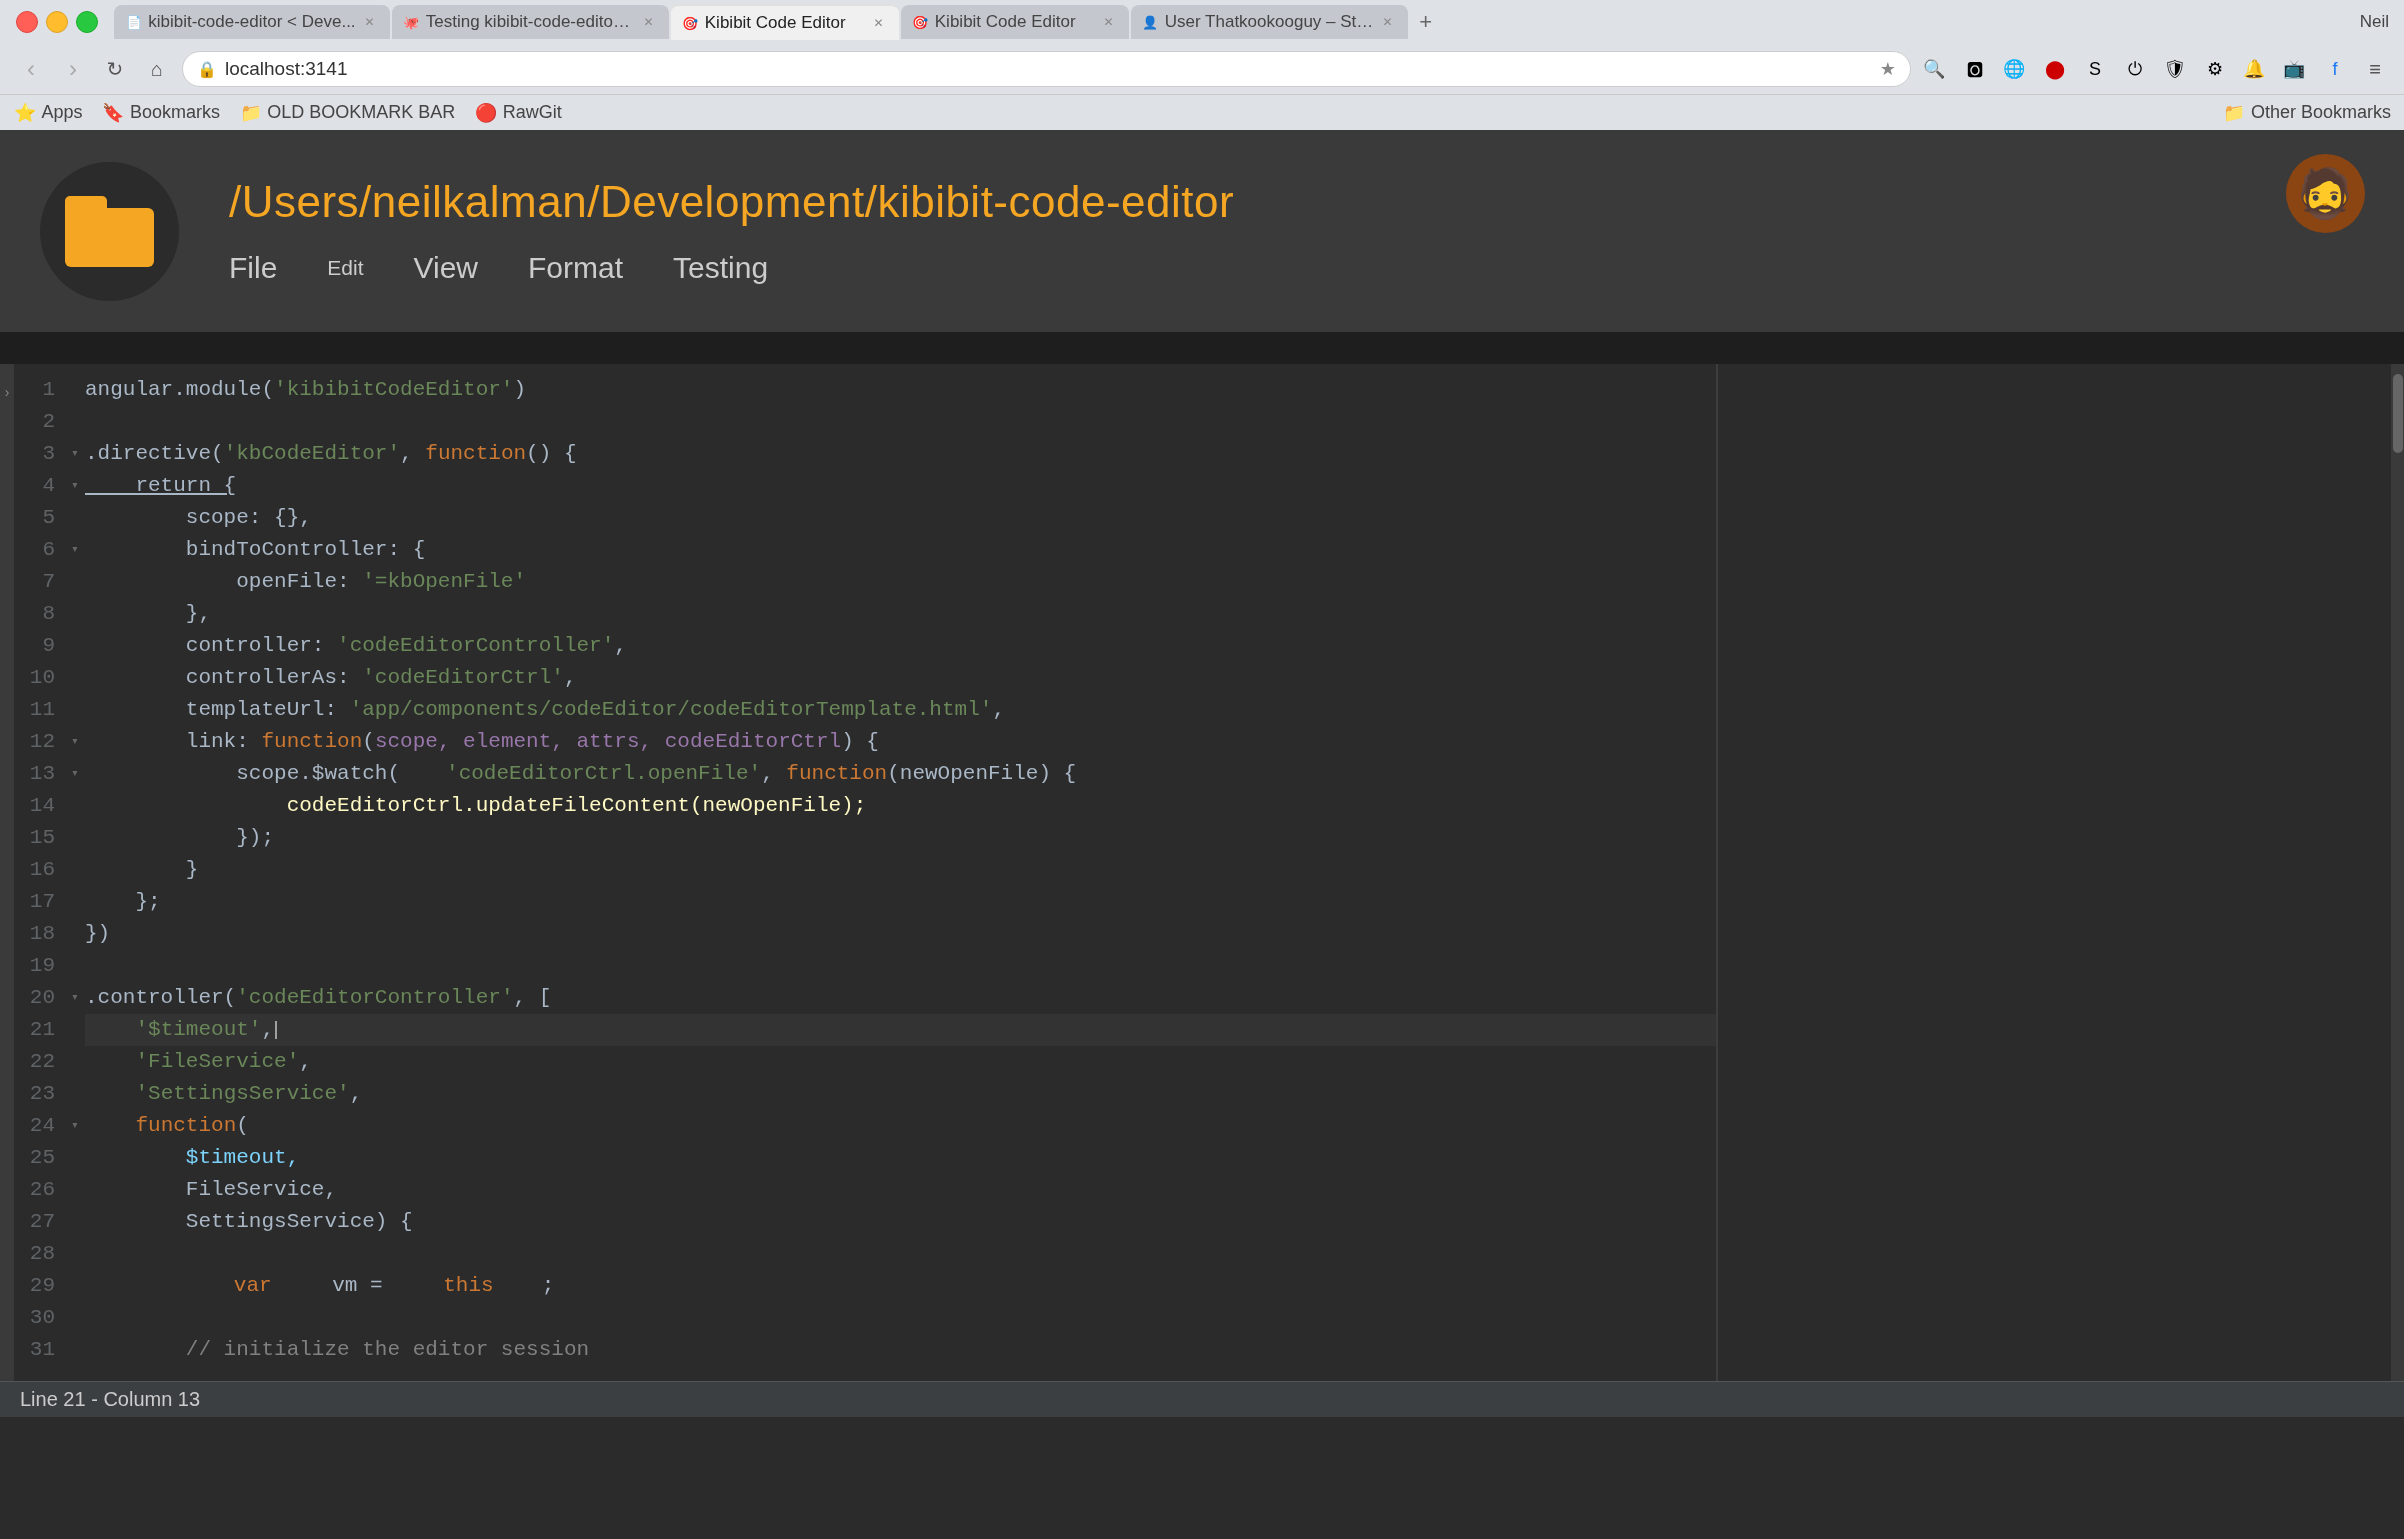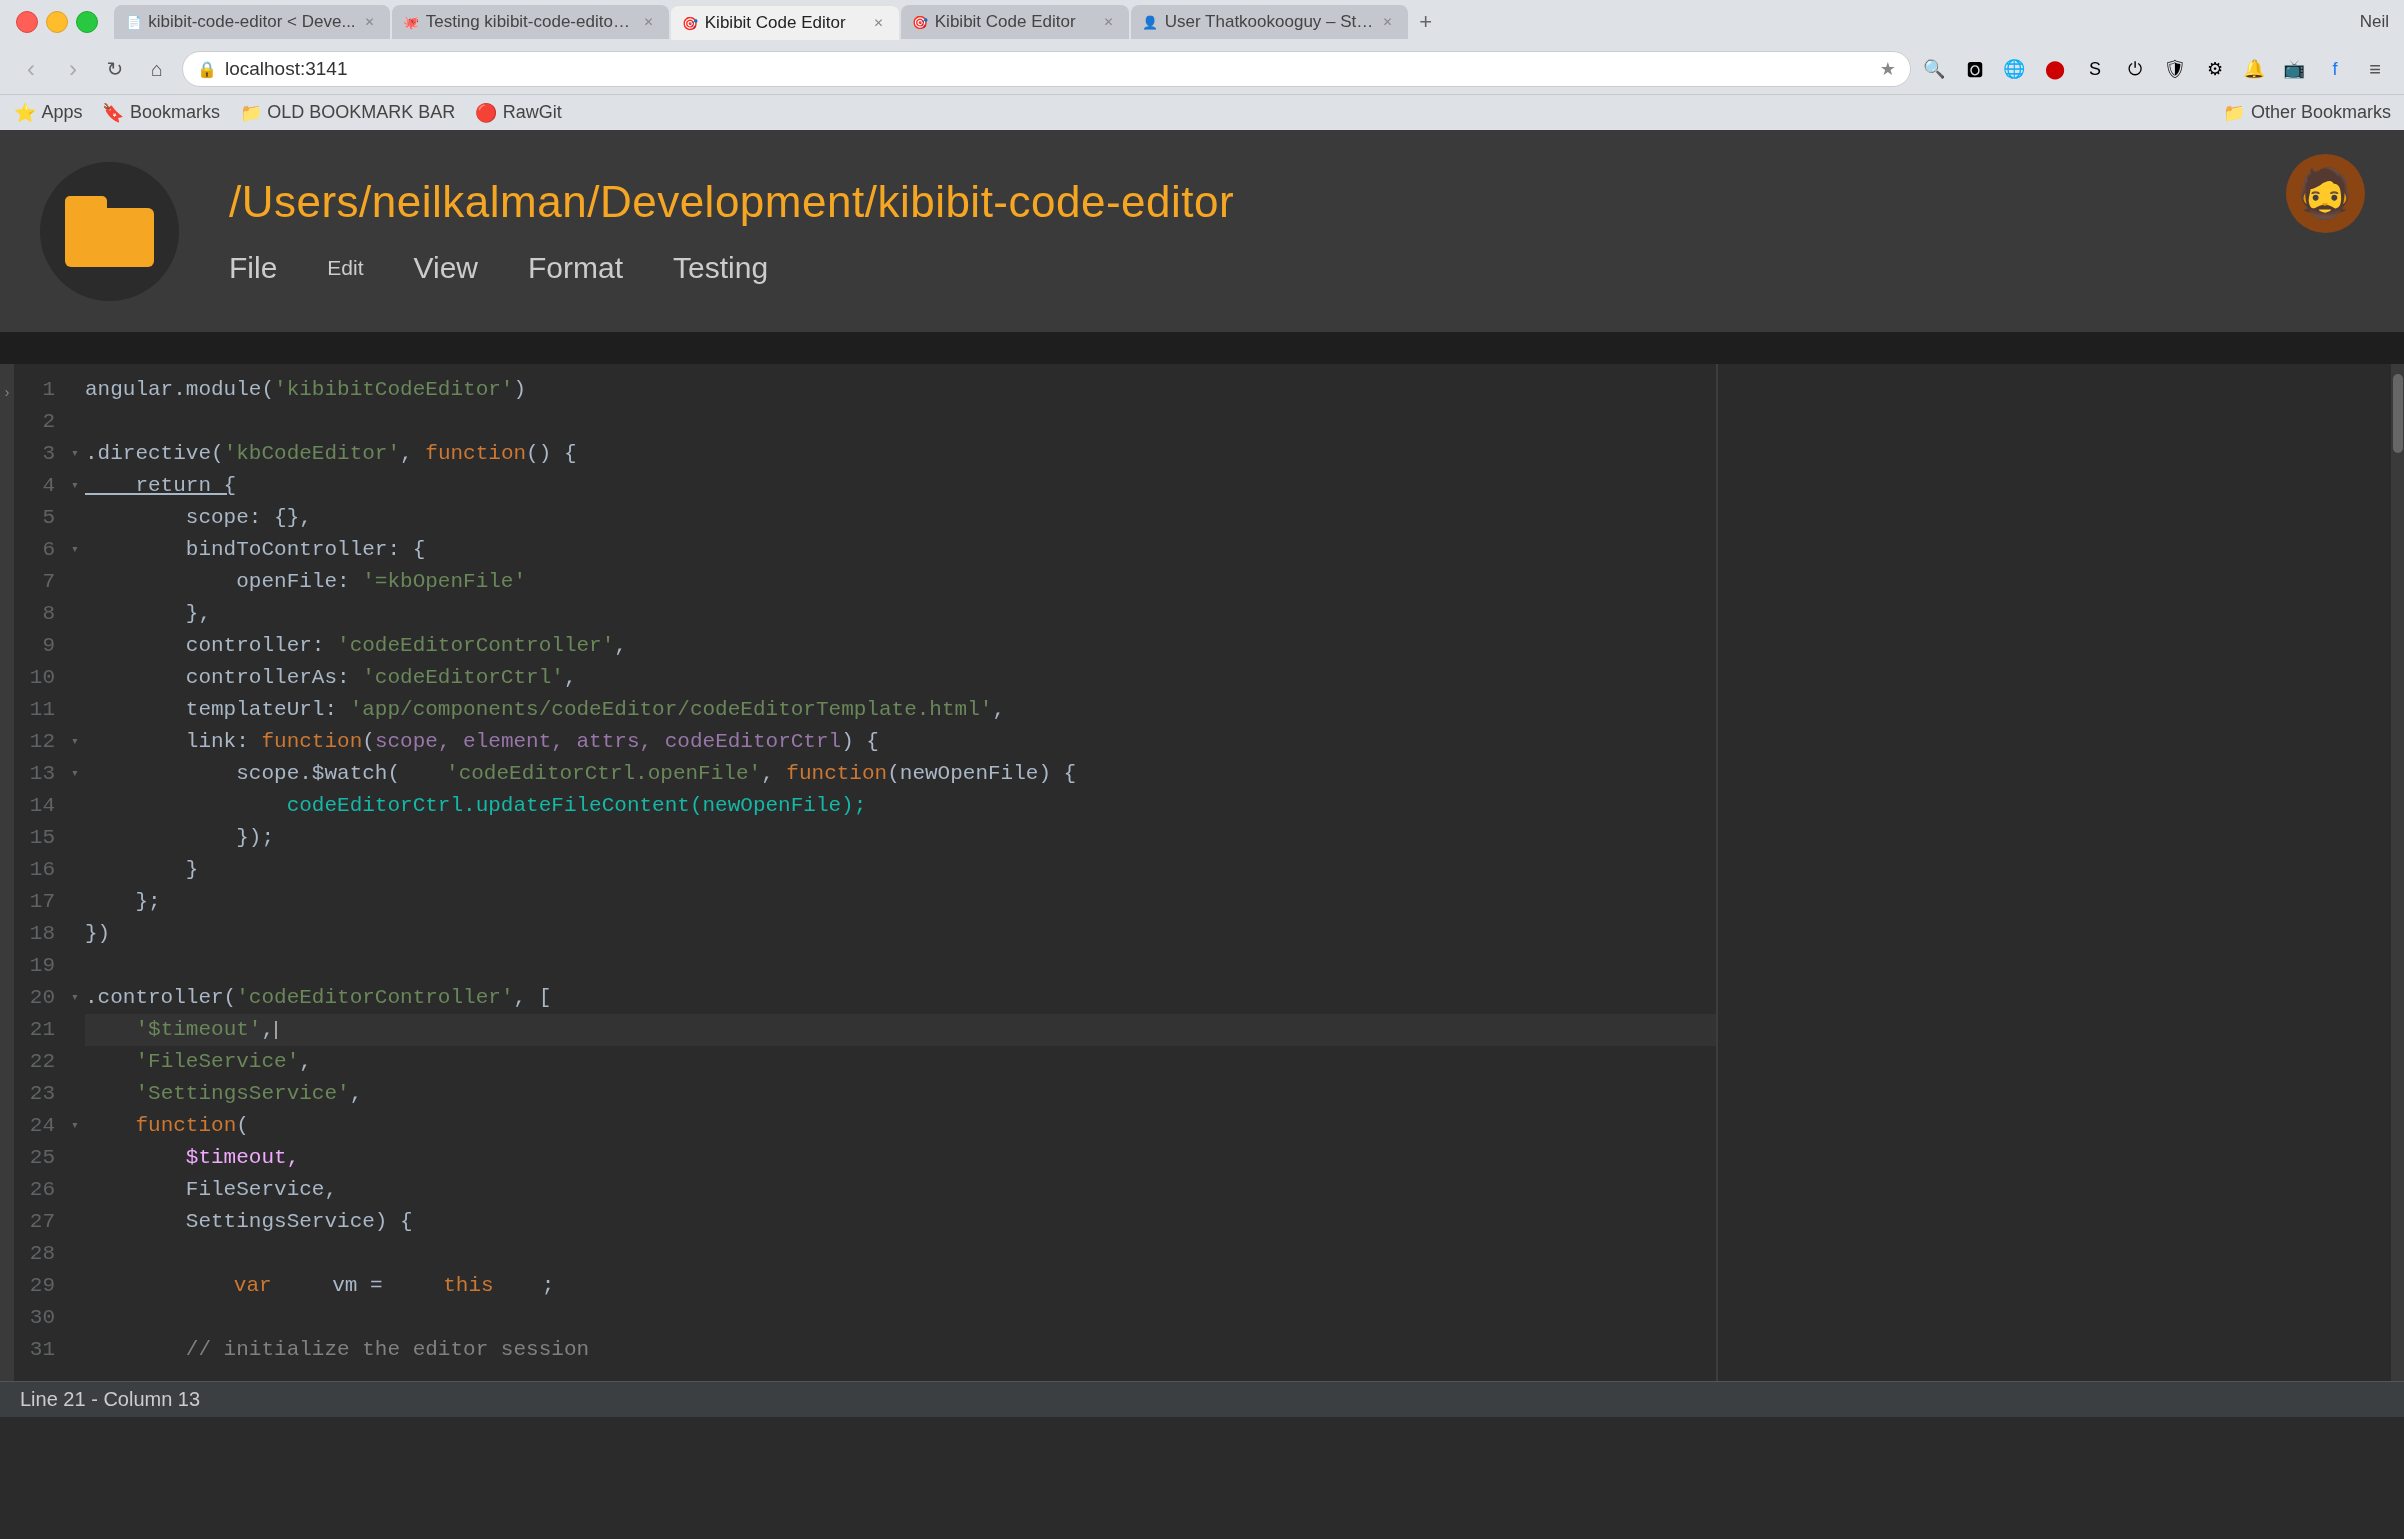--- a/index.html
+++ b/index.html
@@ -227,21 +227,21 @@
         <span style="position:absolute;left:-14px;font-size:13px;color:#666;">▾</span>
         <span style="color:#a9b7c6;">        link: </span><span style="color:#cc7832;">function</span><span style="color:#a9b7c6;">(</span><span style="color:#9876aa;">scope, element, attrs, codeEditorCtrl</span><span style="color:#a9b7c6;">) {</span>
       </div>
 
       <div style="height:32px;display:flex;align-items:center;white-space:pre;position:relative;">
         <span style="position:absolute;left:-14px;font-size:13px;color:#666;">▾</span>
         <span style="color:#a9b7c6;">            scope.$watch(</span><span style="color:#6a8759;margin-left:46px;">'codeEditorCtrl.openFile'</span><span style="color:#a9b7c6;">, </span><span style="color:#cc7832;">function</span><span style="color:#a9b7c6;">(newOpenFile) {</span>
       </div>
 
       <div style="height:32px;display:flex;align-items:center;white-space:pre;">
-        <span style="color:#14b8a6;">                codeEditorCtrl.updateFileContent(newOpenFile);</span>
+        <span style="color:#fef9c3;">                codeEditorCtrl.updateFileContent(newOpenFile);</span>
       </div>
 
       <div style="height:32px;display:flex;align-items:center;white-space:pre;">
         <span style="color:#a9b7c6;">            });</span>
       </div>
 
       <div style="height:32px;display:flex;align-items:center;white-space:pre;">
         <span style="color:#a9b7c6;">        }</span>
       </div>
 
@@ -271,21 +271,21 @@
       <div style="height:32px;display:flex;align-items:center;white-space:pre;">
         <span style="color:#a9b7c6;">    </span><span style="color:#6a8759;">'SettingsService'</span><span style="color:#a9b7c6;">,</span>
       </div>
 
       <div style="height:32px;display:flex;align-items:center;white-space:pre;position:relative;">
         <span style="position:absolute;left:-14px;font-size:13px;color:#666;">▾</span>
         <span style="color:#a9b7c6;">    </span><span style="color:#cc7832;">function</span><span style="color:#a9b7c6;">(</span>
       </div>
 
       <div style="height:32px;display:flex;align-items:center;white-space:pre;">
-        <span style="color:#f0abfc;font-family:Liberation Mono, monospace;">        $timeout,</span>
+        <span style="color:#7dd3fc;font-family:Liberation Mono, monospace;">        $timeout,</span>
       </div>
 
       <div style="height:32px;display:flex;align-items:center;white-space:pre;">
         <span style="color:#a9b7c6;">        FileService,</span>
       </div>
 
       <div style="height:32px;display:flex;align-items:center;white-space:pre;">
         <span style="color:#a9b7c6;">        SettingsService) {</span>
       </div>
 

